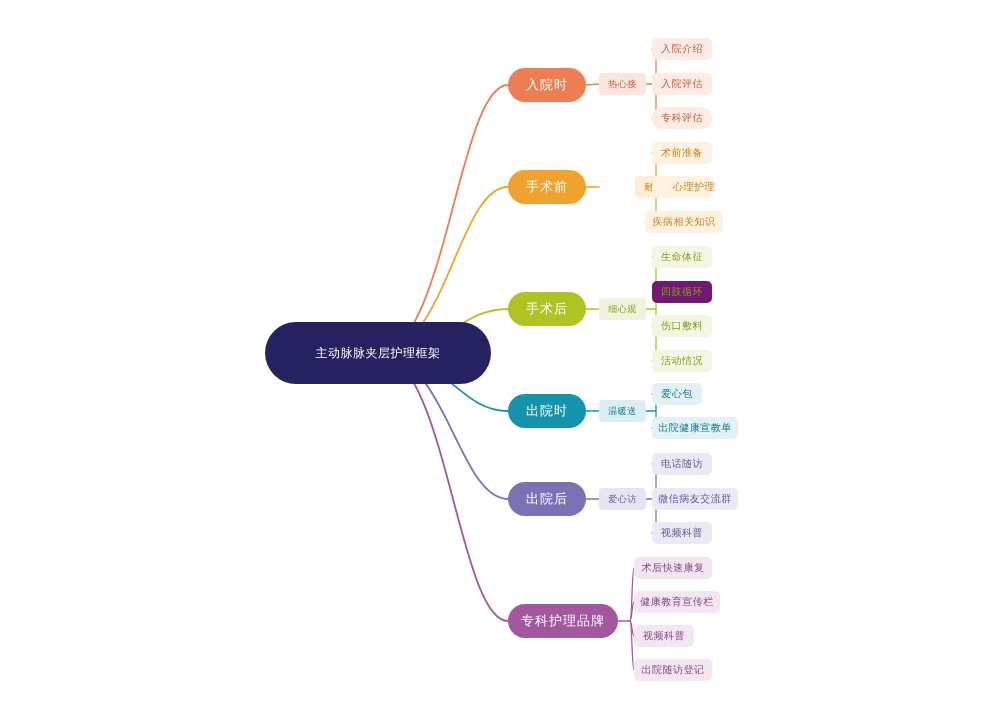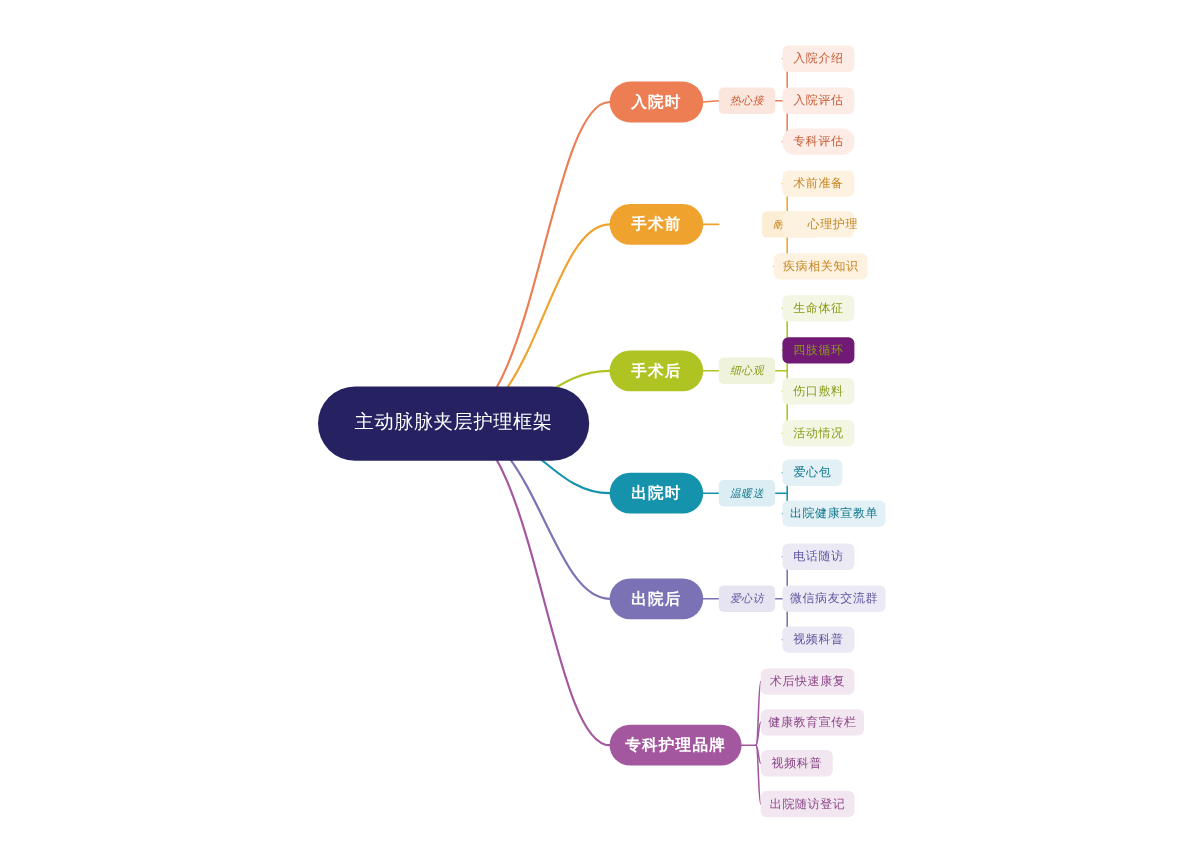--- a/index.html
+++ b/index.html
@@ -32,38 +32,37 @@
     box-sizing: border-box;
     display: flex;
     align-items: center;
     justify-content: center;
     text-align: center;
     white-space: nowrap;
   }
   .root {
     border-radius: 34px;
     color: #ffffff;
-    font-size: 16px;
+    font-size: 12px;
     line-height: 22px;
     white-space: normal;
     padding: 6px 18px;
     letter-spacing: 0.5px;
   }
   .branch {
     border-radius: 18px;
     color: #ffffff;
     font-size: 13px;
-    font-weight: 700;
+    font-weight: 400;
     letter-spacing: 1px;
   }
   .mid {
     border-radius: 4px;
     font-size: 9px;
     letter-spacing: 0.5px;
-    font-style: italic;
   }
   .leaf {
     border-radius: 5px;
     font-size: 10px;
     letter-spacing: 0.5px;
   }
 </style>
 </head>
 <body>
 

